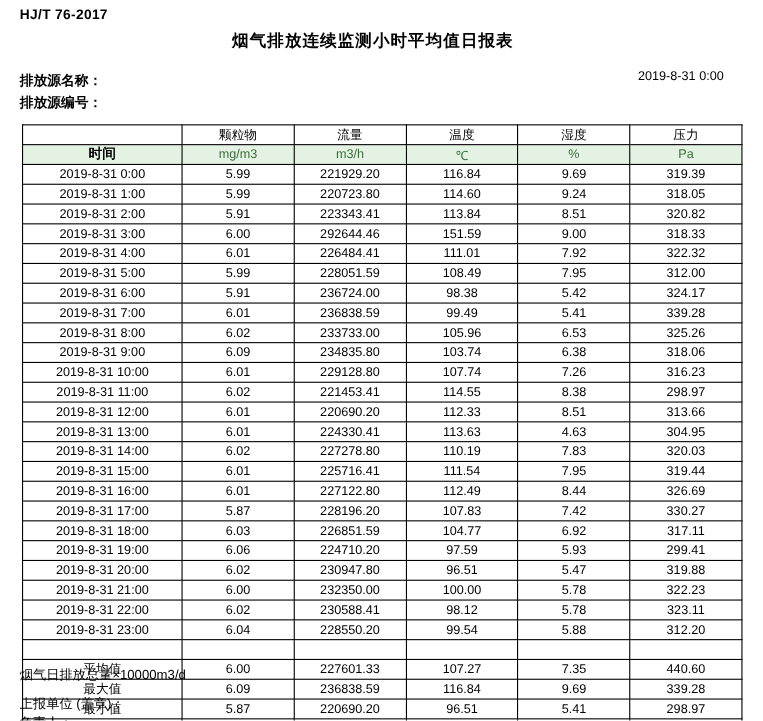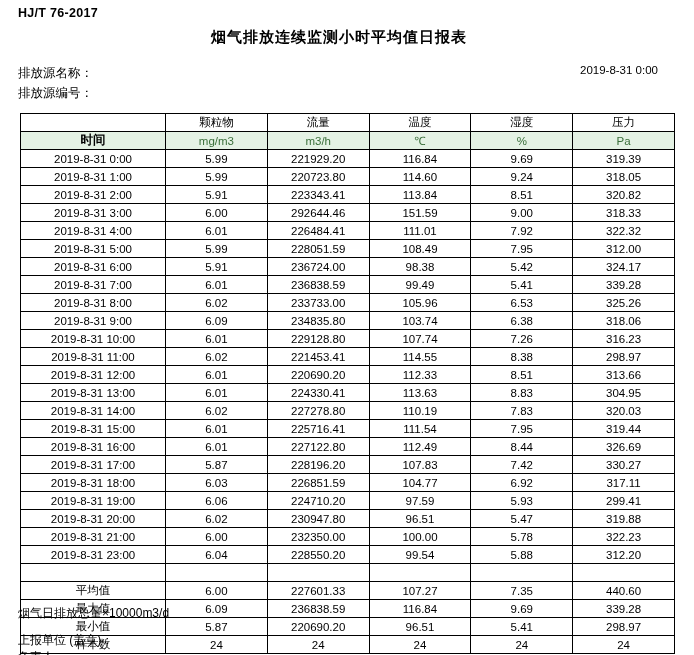--- a/index.html
+++ b/index.html
@@ -39,21 +39,21 @@
     text-align: center;
     font-size: 15px;
     font-weight: bold;
     letter-spacing: 1px;
   }
   .meta-left {
     position: absolute;
     left: 18px;
     top: 63px;
     font-size: 12.5px;
-    font-weight: normal;
+    font-weight: bold;
     line-height: 20px;
   }
   .meta-left div {
     white-space: nowrap;
   }
   .meta-date {
     position: absolute;
     right: 20px;
     top: 64px;
     font-size: 11.5px;
@@ -274,21 +274,21 @@
           <td>220690.20</td>
           <td>112.33</td>
           <td>8.51</td>
           <td>313.66</td>
         </tr>
         <tr>
           <td>2019-8-31 13:00</td>
           <td>6.01</td>
           <td>224330.41</td>
           <td>113.63</td>
-          <td>8.83</td>
+          <td>4.63</td>
           <td>304.95</td>
         </tr>
         <tr>
           <td>2019-8-31 14:00</td>
           <td>6.02</td>
           <td>227278.80</td>
           <td>110.19</td>
           <td>7.83</td>
           <td>320.03</td>
         </tr>
@@ -340,20 +340,28 @@
           <td>5.47</td>
           <td>319.88</td>
         </tr>
         <tr>
           <td>2019-8-31 21:00</td>
           <td>6.00</td>
           <td>232350.00</td>
           <td>100.00</td>
           <td>5.78</td>
           <td>322.23</td>
+        </tr>
+        <tr>
+          <td>2019-8-31 22:00</td>
+          <td>6.02</td>
+          <td>230588.41</td>
+          <td>98.12</td>
+          <td>5.78</td>
+          <td>323.11</td>
         </tr>
         <tr>
           <td>2019-8-31 23:00</td>
           <td>6.04</td>
           <td>228550.20</td>
           <td>99.54</td>
           <td>5.88</td>
           <td>312.20</td>
         </tr>
         <tr class="row-blank">

